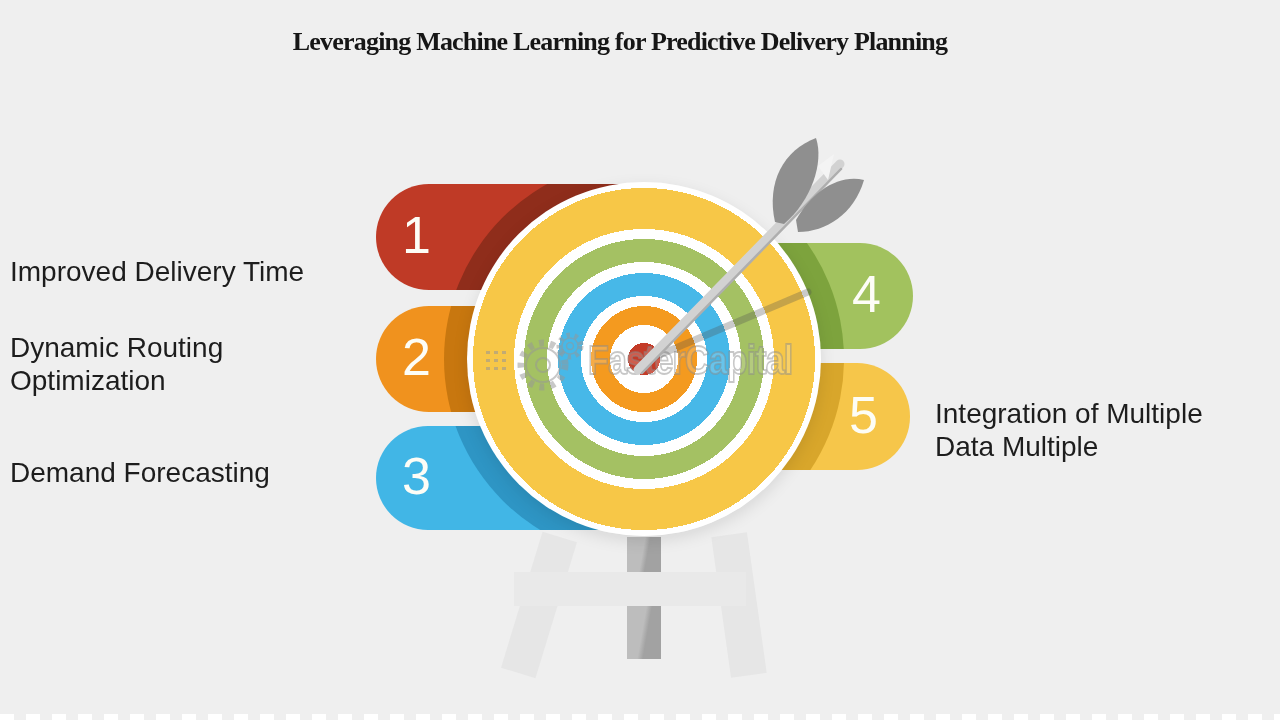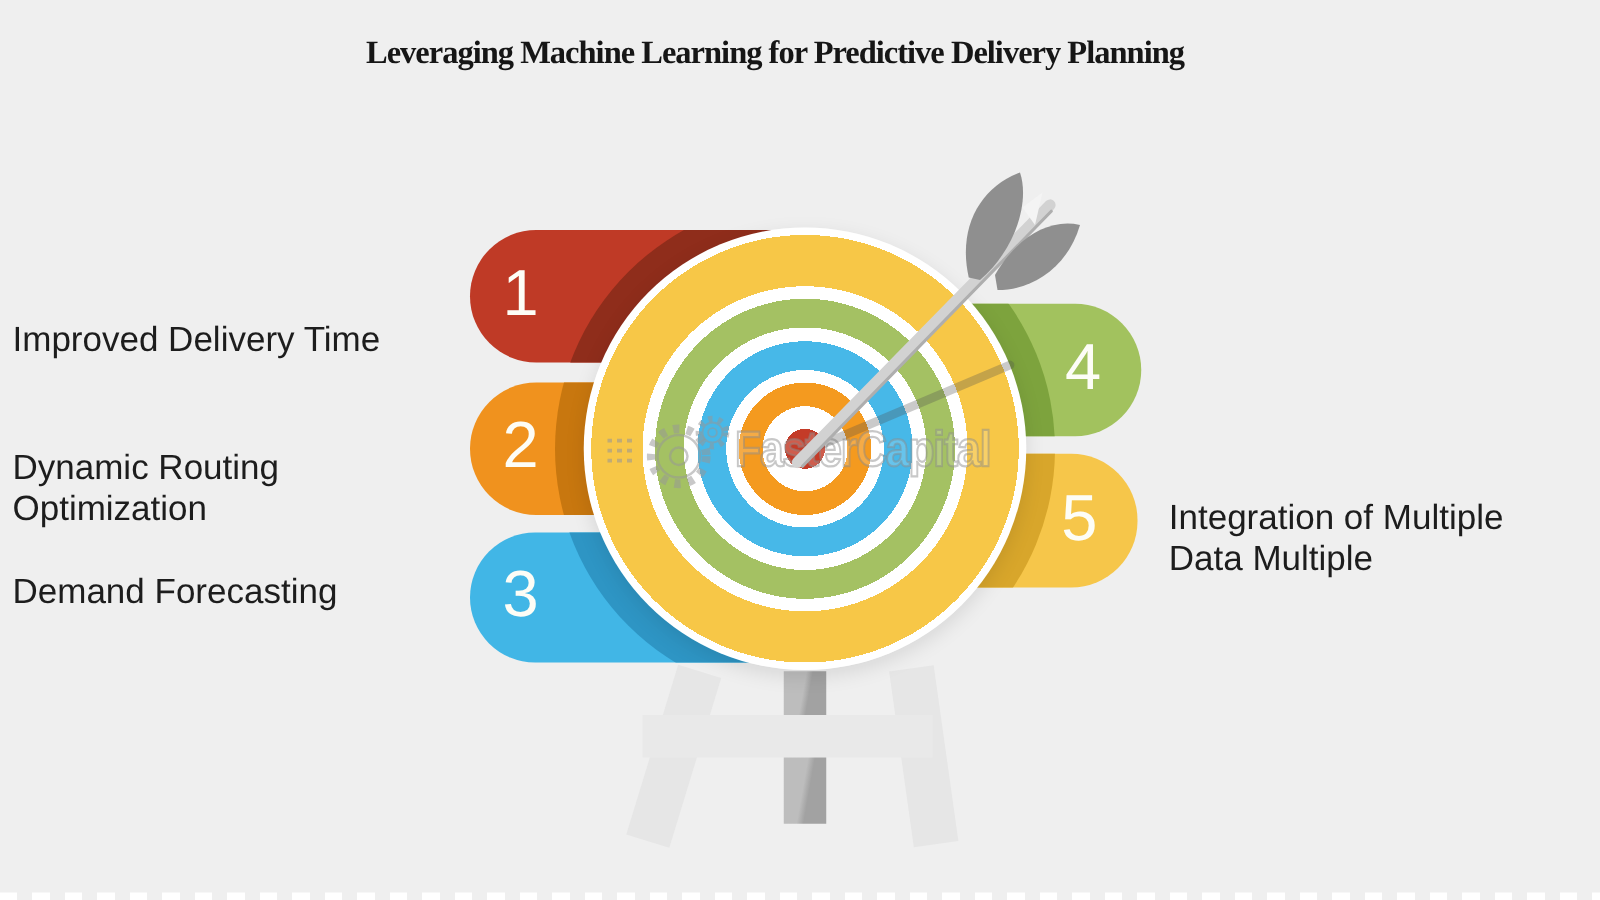--- a/index.html
+++ b/index.html
@@ -67,21 +67,21 @@
     font-size:40px; font-weight:bold; letter-spacing:-1px; white-space:nowrap;
     color:rgba(255,255,255,0.22);
     -webkit-text-stroke:1.8px rgba(140,140,140,0.6);
     transform:scaleX(0.85); transform-origin:left center;
   }
   
   .arrow-svg{position:absolute; left:600px; top:128px; z-index:30;}
   
   .label{position:absolute; font-size:28px; line-height:33px; color:#1d1d1d; z-index:40;}
   .label-1{left:10px;  top:211px;margin-top:44px;}
-  .label-2{left:10px;  top:331px;margin-top:26px;}
+  .label-2{left:10px;  top:331px;}
   .label-3{left:10px;  top:456px;}
   .label-4{left:917px; top:275px;}
   .label-5{left:913px; top:397px;margin-left:22px;}
   
   .dots{
     position:absolute; left:0; bottom:0; width:100%; height:6px; z-index:45;
     background:repeating-linear-gradient(90deg, #ffffff 0 14px, transparent 14px 26px);
   }
 </style>
 </head>

